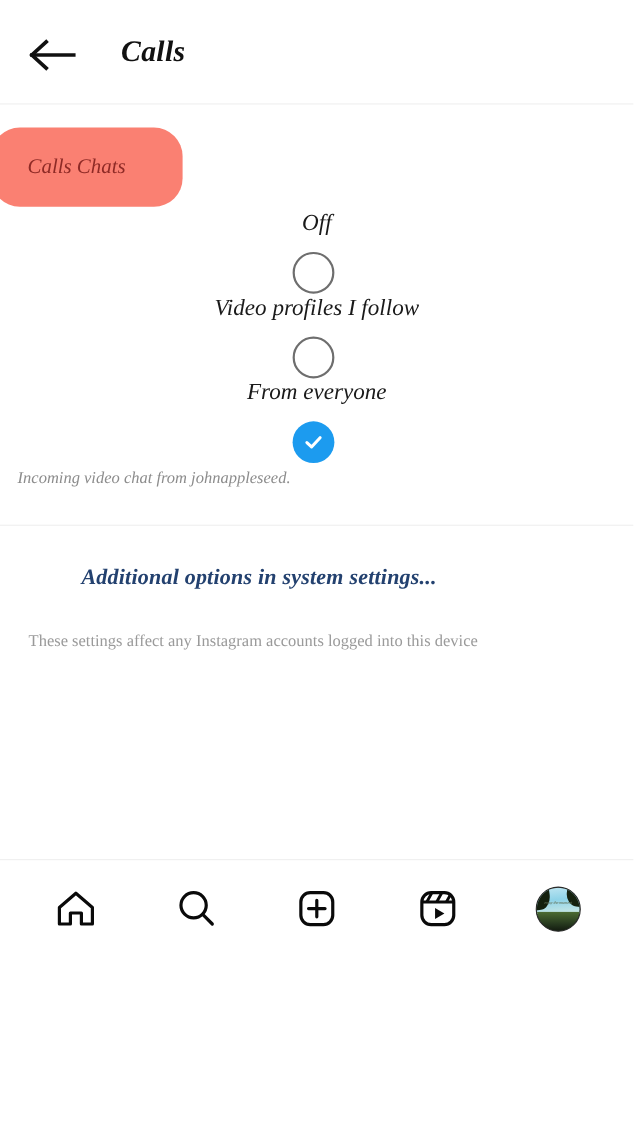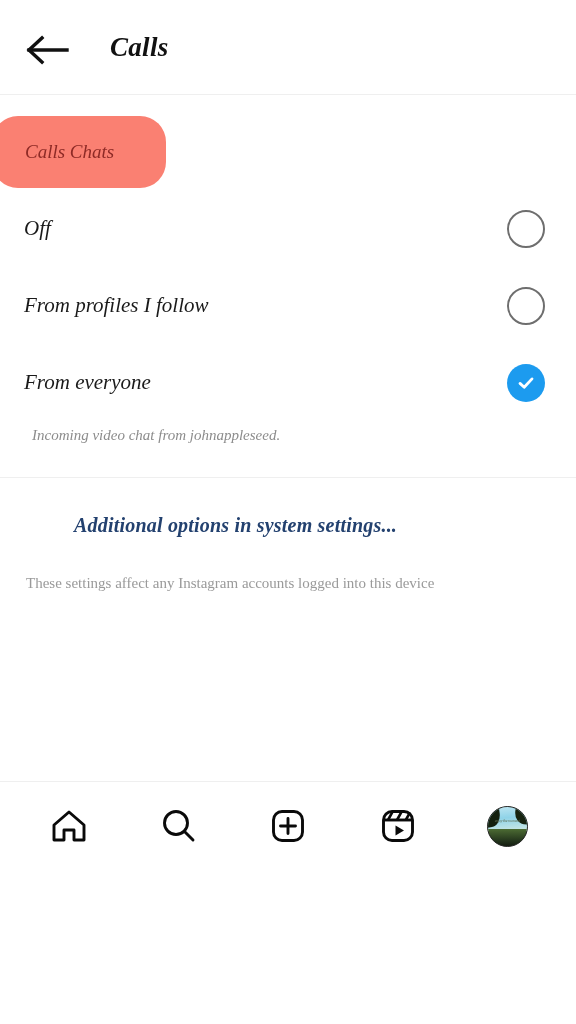--- a/index.html
+++ b/index.html
@@ -62,20 +62,21 @@
     white-space:nowrap;
   }
 
   
   .options { position:relative; flex:0 0 auto; }
   .option-row {
     position:relative;
     height:77px;
     display:flex; align-items:center;
     padding:0 24px;
+    flex-direction:column;
   }
   .option-label {
     font-size:21px;
     font-style:italic;
     color:#1a1a1a;
     flex:1 1 auto;
   }
   .option-label.selected { font-weight:400; }
 
   .radio {
@@ -87,21 +88,21 @@
     margin-right:7px;
   }
   .radio.checked {
     border:none;
     background:#1c9bef;
     display:flex; align-items:center; justify-content:center;
   }
   .radio.checked svg { display:block; }
 
   .helper-text {
-    padding:6px 24px 0 32px;
+    padding:6px 24px 0 16px;
     font-size:15px;
     font-style:italic;
     color:#8c8c8c;
   }
 
   
   .divider {
     height:1px;
     background:#efefef;
     margin-top:33px;
@@ -197,21 +198,21 @@
   </div>
 
   <div class="options">
 
     <div class="option-row">
       <span class="option-label">Off</span>
       <span class="radio"></span>
     </div>
 
     <div class="option-row">
-      <span class="option-label">From profiles I follow</span>
+      <span class="option-label">Video profiles I follow</span>
       <span class="radio"></span>
     </div>
 
     <div class="option-row">
       <span class="option-label selected">From everyone</span>
       <span class="radio checked">
         <svg width="22" height="22" viewBox="0 0 22 22" fill="none">
           <path d="M5 11.4 L9.2 15.3 L17 6.9" stroke="#ffffff" stroke-width="2.8" stroke-linecap="round" stroke-linejoin="round"></path>
         </svg>
       </span>

